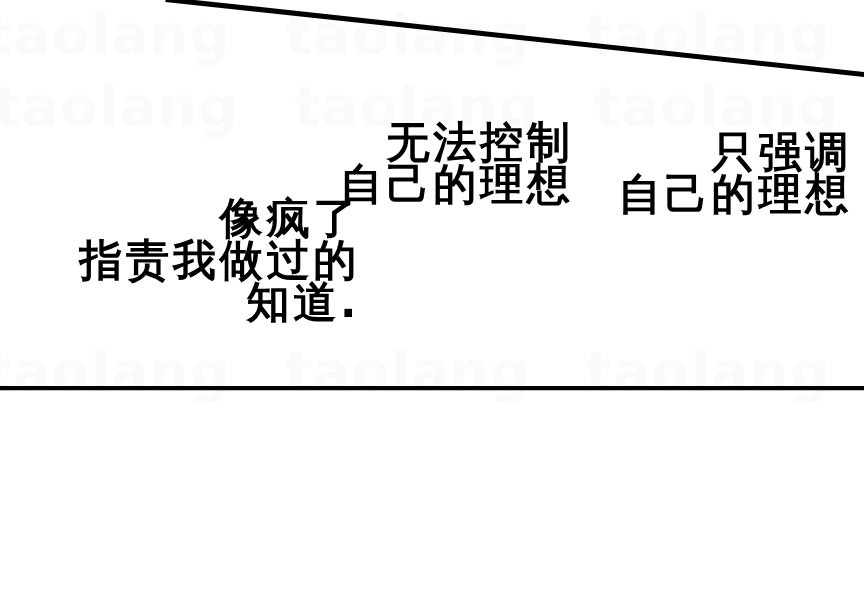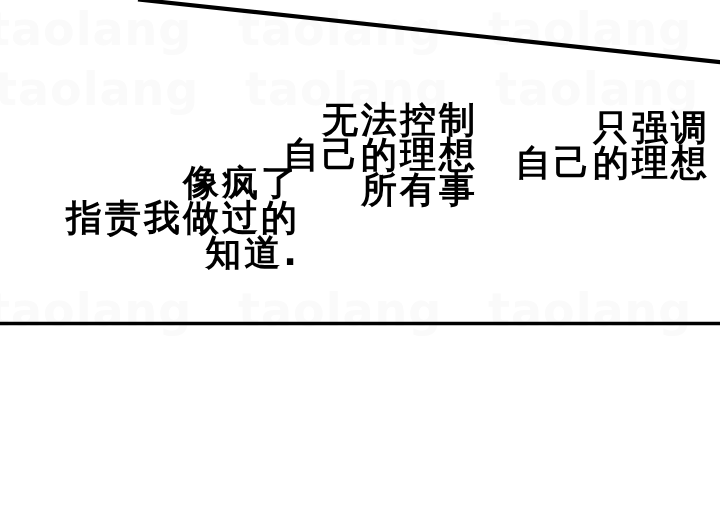--- a/index.html
+++ b/index.html
@@ -84,21 +84,20 @@
 
   <div id="speech-left" class="speech">
     <span class="line">像疯了</span>
     <span class="line">指责我做过的</span>
     <span class="line">知道.</span>
   </div>
 
   <div id="speech-middle" class="speech">
     <span class="line">无法控制</span>
     <span class="line">自己的理想</span>
-    <span class="line">所有事</span>
   </div>
 
   <div id="speech-right" class="speech">
     <span class="line">只强调</span>
     <span class="line">自己的理想</span>
   </div>
 
 </div>
 
 </body></html>

